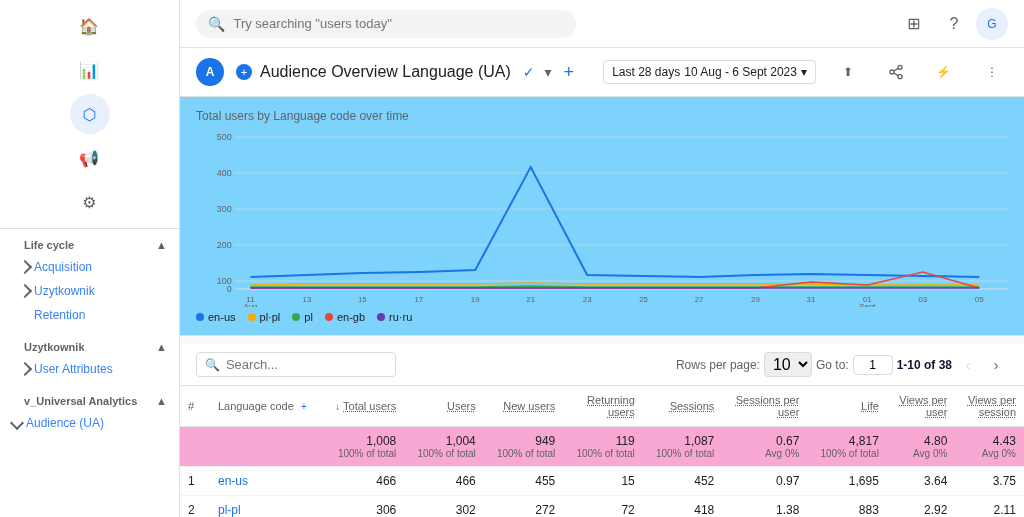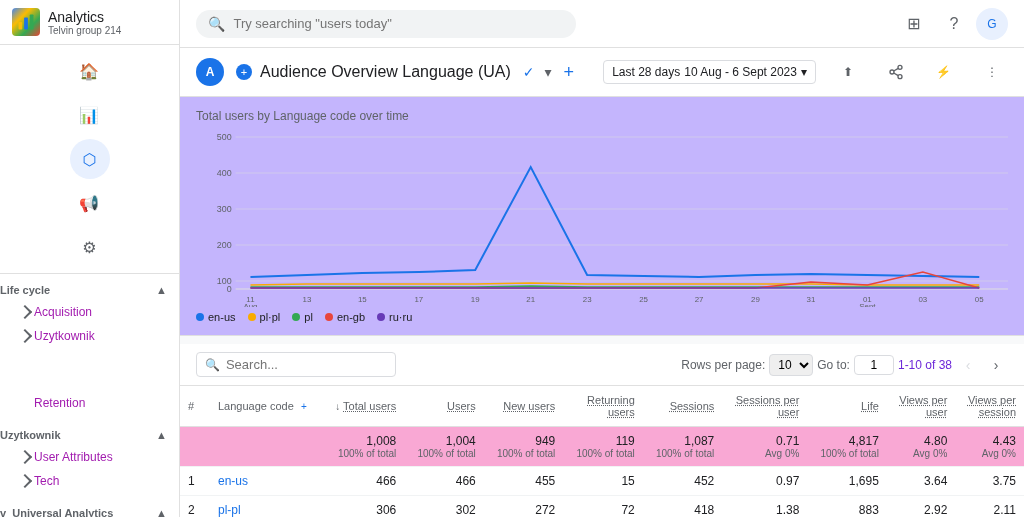--- a/index.html
+++ b/index.html
@@ -41,28 +41,28 @@
       cursor: pointer;
       margin: 2px 0;
       color: #5f6368;
       font-size: 16px;
     }
     .nav-icon-btn.active { background: #e8f0fe; color: #1a73e8; }
 
     .sidebar-section { padding: 4px 0; }
     .sidebar-section-header {
       display: flex; align-items: center; justify-content: space-between;
-      padding: 6px 12px 4px 0;
+      padding: 6px 12px 4px 24px;
       font-size: 11px; font-weight: 600; color: #5f6368;
       cursor: pointer;
     }
     .sidebar-item {
       display: flex; align-items: center;
       padding: 5px 12px 5px 20px;
-      font-size: 12px; color: #a21caf;
+      font-size: 12px; color: #3b82f6;
       cursor: pointer;
     }
     .sidebar-item .arrow {
       width: 10px; height: 10px; margin-right: 4px;
       border-right: 2px solid #5f6368;
       border-bottom: 2px solid #5f6368;
       transform: rotate(-45deg);
       flex-shrink: 0;
     }
     .sidebar-item .arrow.down { transform: rotate(45deg); }
@@ -138,21 +138,21 @@
       cursor: pointer;
     }
     .header-icon-btn {
       width: 32px; height: 32px;
       display: flex; align-items: center; justify-content: center;
       border-radius: 50%; cursor: pointer; color: #5f6368;
     }
 
     
     .chart-section {
-      background: #c4b5fd;
+      background: #7dd3fc;
       margin: 0;
       padding: 12px 16px 8px 16px;
       border-bottom: 1px solid #e0e0e0;
     }
     .chart-title { font-size: 12px; color: #5f6368; margin-bottom: 4px; }
     .chart-container { position: relative; height: 180px; }
     .chart-svg { width: 100%; height: 100%; }
 
     .legend {
       display: flex; align-items: center; gap: 12px;
@@ -180,27 +180,27 @@
       border-radius: 4px;
       padding: 4px 8px;
       width: 200px;
     }
     .table-search input {
       border: none; outline: none; font-size: 13px; background: transparent; width: 100%;
     }
     .rows-per-page { font-size: 12px; color: #5f6368; margin-left: auto; display: flex; align-items: center; gap: 4px; }
     .rows-select {
       border: 1px solid #dadce0; border-radius: 4px;
-      padding: 2px 4px; font-size: 12px; cursor: pointer;
+      padding: 2px 4px; font-size: 16px; cursor: pointer;
     }
     .goto-input {
       border: 1px solid #dadce0; border-radius: 4px;
       padding: 2px 6px; font-size: 12px; width: 40px; text-align: center;
     }
-    .pagination-info { font-size: 12px; color: #6d28d9; }
+    .pagination-info { font-size: 12px; color: #0f172a; font-weight: bold; }
     .pagination-btn {
       width: 24px; height: 24px;
       display: flex; align-items: center; justify-content: center;
       cursor: pointer; color: #5f6368; font-size: 14px;
     }
     .pagination-btn.disabled { color: #dadce0; cursor: default; }
 
     .data-table { width: 100%; border-collapse: collapse; font-size: 12px; }
     .data-table th {
       padding: 8px 8px;
@@ -228,33 +228,20 @@
     .add-btn {
       width: 16px; height: 16px; border-radius: 50%; background: #1a73e8;
       color: #fff; display: inline-flex; align-items: center; justify-content: center;
       font-size: 11px; cursor: pointer; margin-left: 4px;
     }
   </style>
 </head>
 <body>
 
 <div class="sidebar">
-  <div class="sidebar-top">
-    <div class="sidebar-logo">
-      <svg viewBox="0 0 24 24" fill="none">
-        <rect x="2" y="12" width="5" height="10" rx="1" fill="#fbbc04"></rect>
-        <rect x="9.5" y="6" width="5" height="16" rx="1" fill="#1a73e8"></rect>
-        <rect x="17" y="2" width="5" height="20" rx="1" fill="#34a853"></rect>
-      </svg>
-    </div>
-    <div>
-      <div class="sidebar-title">Analytics</div>
-      <div class="sidebar-account">Telvin group 214</div>
-    </div>
-  </div>
 
   <div style="display:flex; flex-direction:column; align-items:center; padding:4px 0; border-bottom:1px solid #e0e0e0;">
     <div class="nav-icon-btn">🏠</div>
     <div class="nav-icon-btn">📊</div>
     <div class="nav-icon-btn active" style="background:#e8f0fe;color:#1a73e8;">⬡</div>
     <div class="nav-icon-btn">📢</div>
     <div class="nav-icon-btn">⚙</div>
   </div>
 
   <div class="sidebar-section">
@@ -264,36 +251,32 @@
     </div>
     <div class="sidebar-item">
       <span class="arrow"></span>
       <span>Acquisition</span>
     </div>
     <div class="sidebar-item">
       <span class="arrow"></span>
       <span>Uzytkownik</span>
     </div>
     <div class="sidebar-item">
-      <span style="margin-left:14px;margin-top:43px;">Retention</span>
+      <span style="margin-left:14px;">Retention</span>
     </div>
   </div>
 
   <div class="sidebar-section">
     <div class="sidebar-section-header">
       <span>Uzytkownik</span>
       <span>▲</span>
     </div>
     <div class="sidebar-item">
       <span class="arrow"></span>
       <span>User Attributes</span>
-    </div>
-    <div class="sidebar-item">
-      <span class="arrow"></span>
-      <span>Tech</span>
     </div>
   </div>
 
   <div class="sidebar-section">
     <div class="sidebar-section-header">
       <span>v_Universal Analytics</span>
       <span>▲</span>
     </div>
     <div class="sidebar-item" style="padding-left:12px;">
       <span class="arrow down" style="margin-right:4px;"></span>
@@ -479,21 +462,21 @@
             </td>
             <td>
               <span>119</span>
               <span class="sub-text">100% of total</span>
             </td>
             <td>
               <span>1,087</span>
               <span class="sub-text">100% of total</span>
             </td>
             <td>
-              <span>0.71</span>
+              <span>0.67</span>
               <span class="sub-text">Avg 0%</span>
             </td>
             <td>
               <span>4,817</span>
               <span class="sub-text">100% of total</span>
             </td>
             <td>
               <span>4.80</span>
               <span class="sub-text">Avg 0%</span>
             </td>

